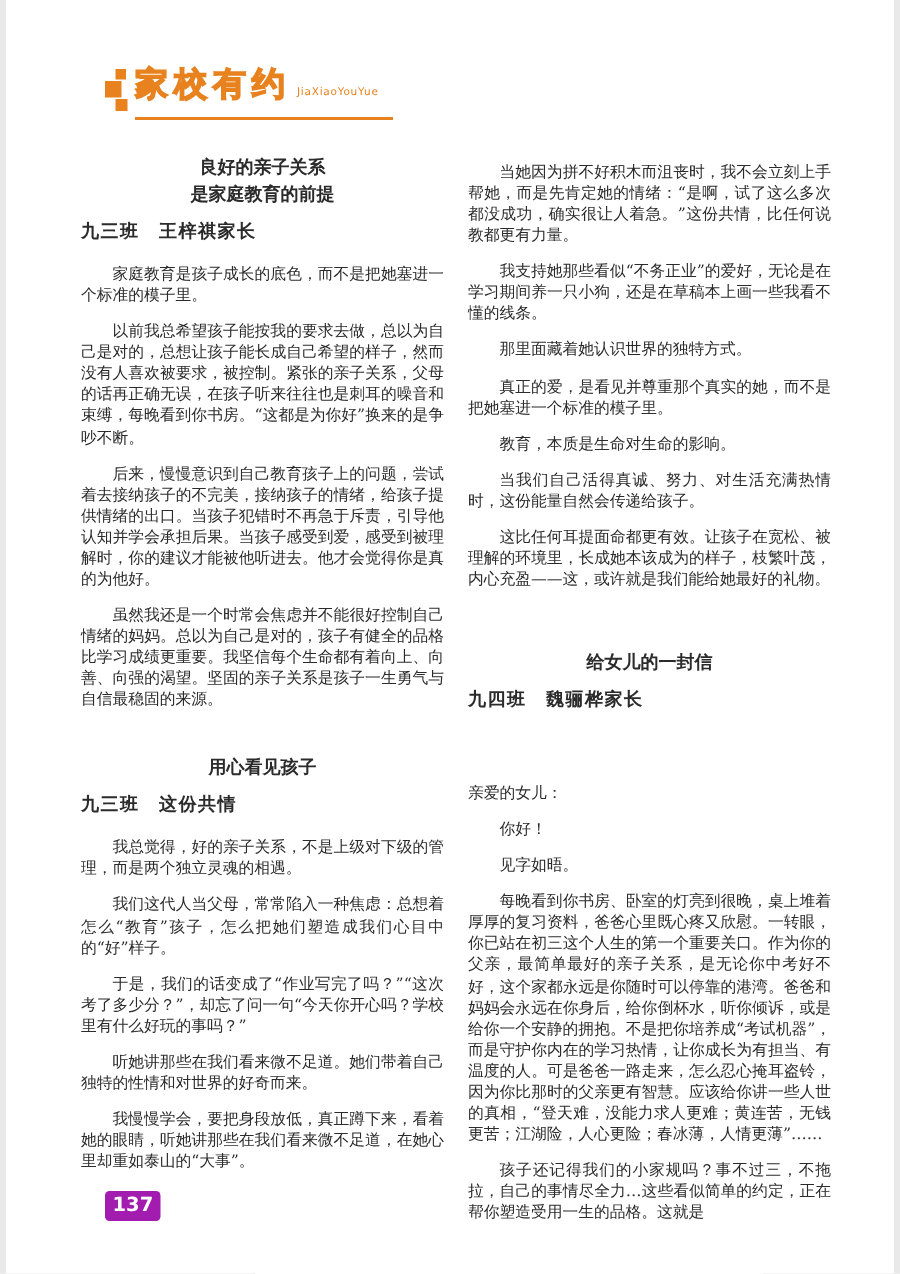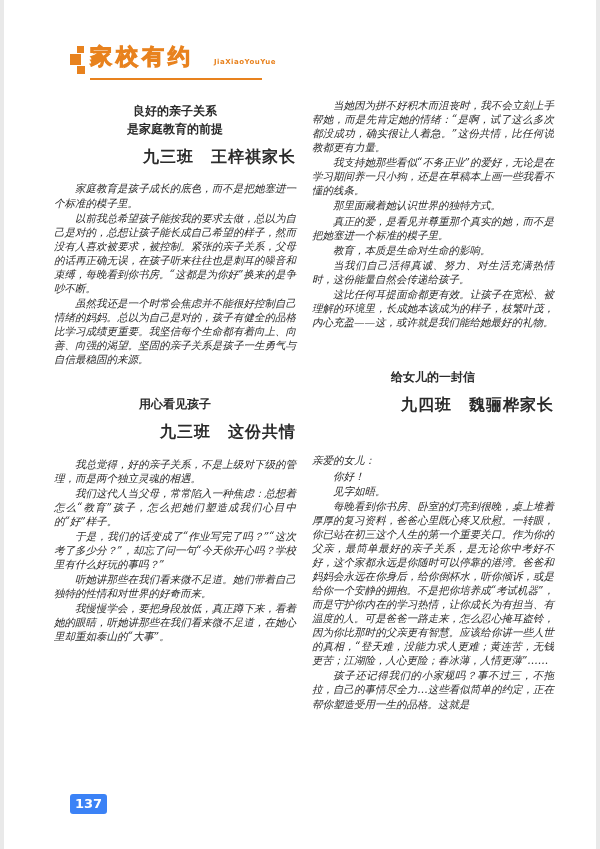--- a/index.html
+++ b/index.html
@@ -22,50 +22,50 @@
   .logo-mark .sq-bot{width:8px;height:8px;left:9px;top:20px;}
   .logo-text-wrap{display:flex;align-items:baseline;}
   .logo-text{
     font-size:22px;font-weight:bold;letter-spacing:4px;
     color:#f5a04c;
     -webkit-text-stroke:1px #e8821e;
     font-family:"DejaVu Sans", sans-serif;
     line-height:1.2;
   }
   .logo-sub{
-    font-size:7px;font-weight:bold;color:#e8821e;
+    font-size:7px;font-weight:normal;color:#e8821e;
     font-family:"DejaVu Sans", sans-serif;
-    margin-left:20px;letter-spacing:0.5px;
+    margin-left:4px;letter-spacing:0.5px;
   }
   .header-rule{margin-left:22px;margin-top:2px;width:172px;height:2px;background:#e8821e;}
   
   .columns{
     position:absolute;top:98px;left:50px;
     width:500px;height:680px;
     display:flex;gap:16px;
   }
   .col{width:242px;font-size:10.5px;line-height:1.34;text-align:justify;}
-  .col p{margin:0 0 1px 0;text-indent:2em;font-style:italic;}
+  .col p{margin:10px 0 1px 0;text-indent:2em;}
   .art-title{
     font-size:12px;font-weight:bold;text-align:center;
     line-height:1.5;margin:4px 0 8px 0;text-indent:0;
   }
   .art-title .tline{display:block;}
   .byline{
-    text-align:right;font-size:16px;font-weight:bold;
+    text-align:left;font-size:12px;font-weight:bold;
     margin:0 0 14px 0;text-indent:0;letter-spacing:1px;
   }
   .sec-gap{height:24px;}
   .sec-gap-lg{height:34px;}
   .letter-salutation{text-indent:0 !important;}
   .letter-greeting{text-indent:2em;}
   
   .page-number{
     position:absolute;left:66px;top:794px;
-    background:#3b82f6;color:#ffffff;
+    background:#a21caf;color:#ffffff;
     font-family:"DejaVu Sans", sans-serif;
     font-size:13px;font-weight:bold;
     padding:2px 5px;border-radius:3px;line-height:1.2;
   }
 </style>
 </head>
 <body>
 
 <div class="page">
 
@@ -87,20 +87,21 @@
   <div class="columns">
 
     <div class="col">
       <div class="art-title">
         <span class="tline">良好的亲子关系</span>
         <span class="tline">是家庭教育的前提</span>
       </div>
       <div class="byline">九三班　王梓祺家长</div>
       <p>家庭教育是孩子成长的底色，而不是把她塞进一个标准的模子里。</p>
       <p>以前我总希望孩子能按我的要求去做，总以为自己是对的，总想让孩子能长成自己希望的样子，然而没有人喜欢被要求，被控制。紧张的亲子关系，父母的话再正确无误，在孩子听来往往也是刺耳的噪音和束缚，每晚看到你书房。“这都是为你好”换来的是争吵不断。</p>
+      <p>后来，慢慢意识到自己教育孩子上的问题，尝试着去接纳孩子的不完美，接纳孩子的情绪，给孩子提供情绪的出口。当孩子犯错时不再急于斥责，引导他认知并学会承担后果。当孩子感受到爱，感受到被理解时，你的建议才能被他听进去。他才会觉得你是真的为他好。</p>
       <p>虽然我还是一个时常会焦虑并不能很好控制自己情绪的妈妈。总以为自己是对的，孩子有健全的品格比学习成绩更重要。我坚信每个生命都有着向上、向善、向强的渴望。坚固的亲子关系是孩子一生勇气与自信最稳固的来源。</p>
 
       <div class="sec-gap"></div>
 
       <div class="art-title">
         <span class="tline">用心看见孩子</span>
       </div>
       <div class="byline">九三班　这份共情</div>
       <p>我总觉得，好的亲子关系，不是上级对下级的管理，而是两个独立灵魂的相遇。</p>
       <p>我们这代人当父母，常常陷入一种焦虑：总想着怎么“教育”孩子，怎么把她们塑造成我们心目中的“好”样子。</p>

